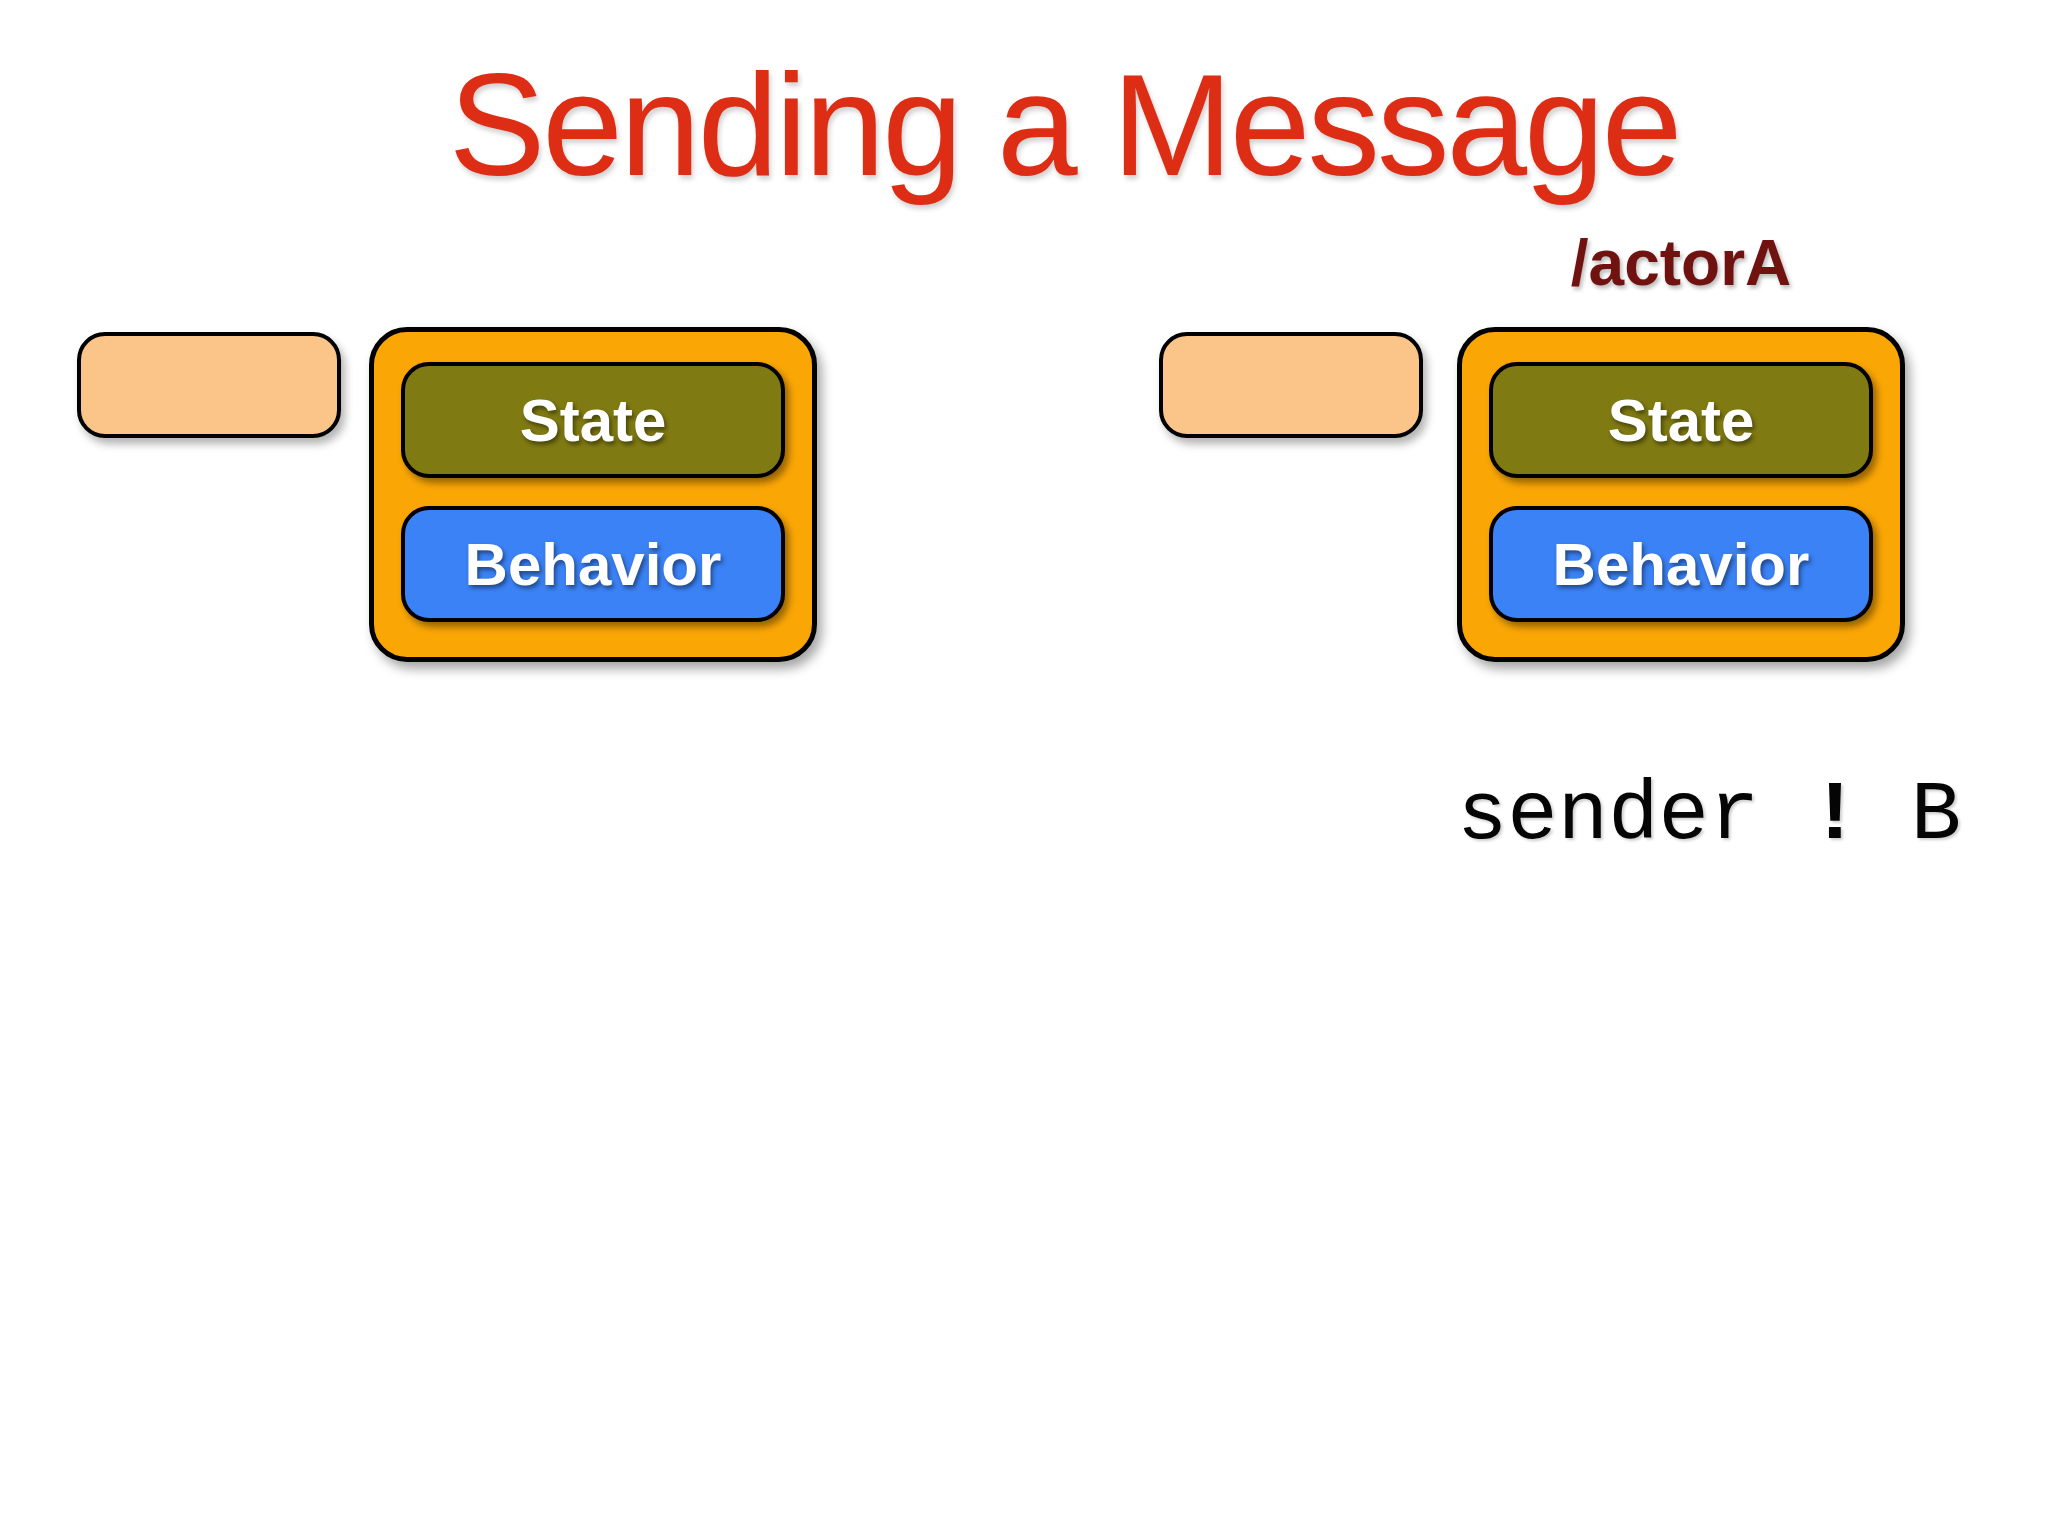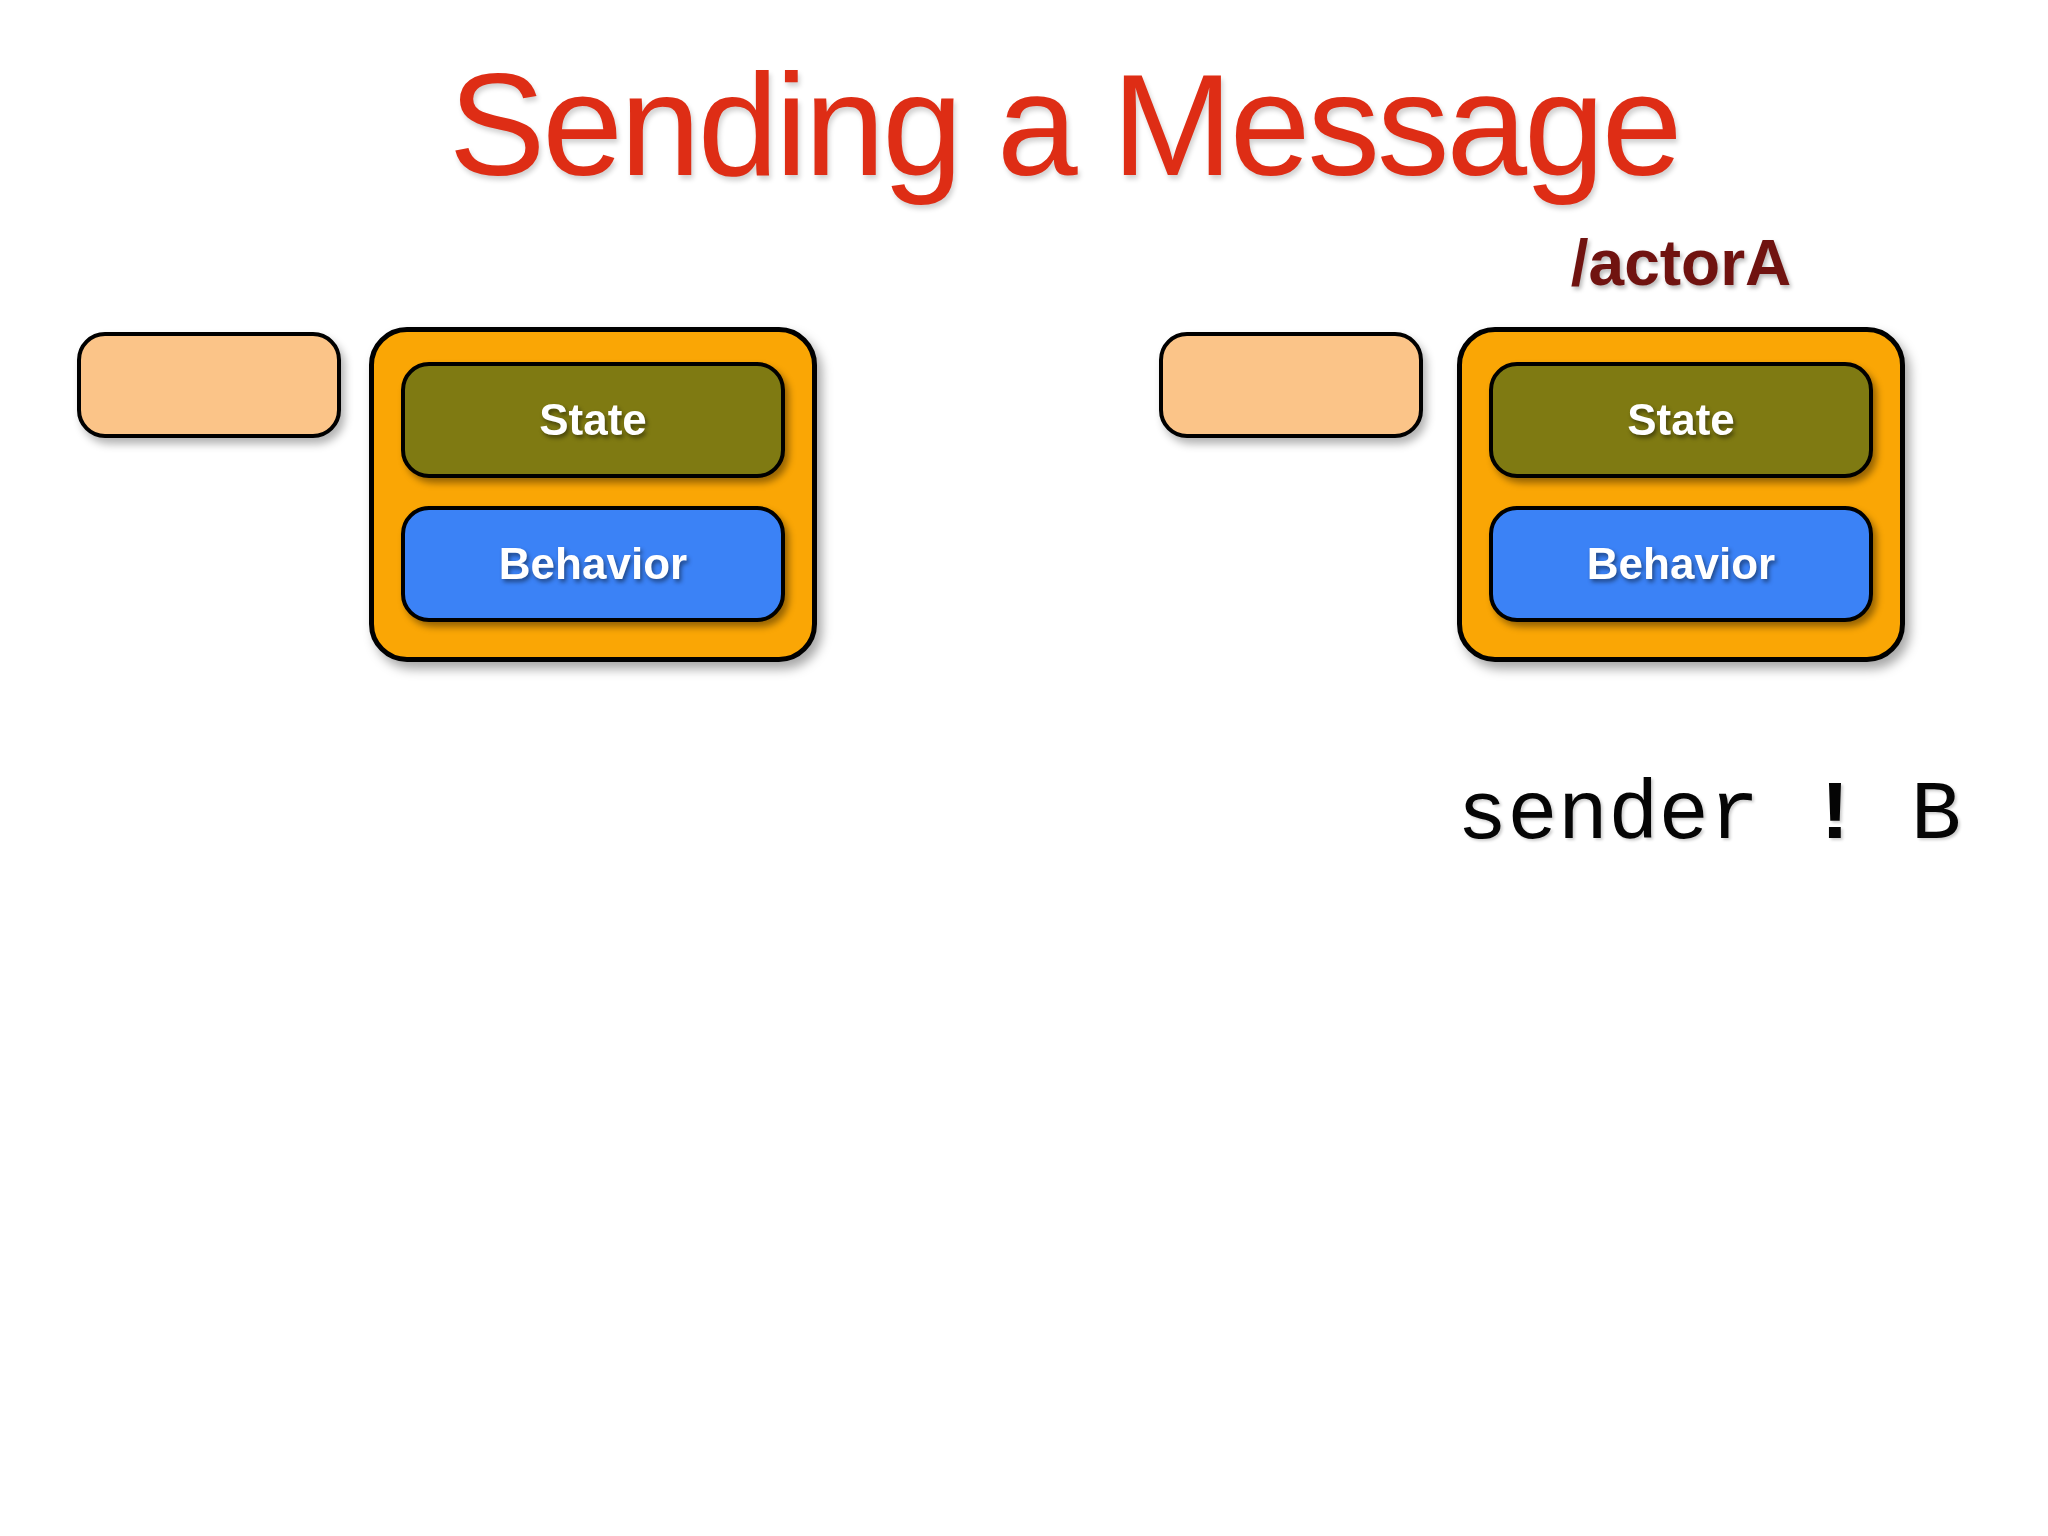--- a/index.html
+++ b/index.html
@@ -69,21 +69,21 @@
     border-radius:28px;
     display:flex;
     align-items:center;
     justify-content:center;
     box-shadow:4px 5px 7px rgba(0,0,0,0.40);
   }
   .inner-box.state{background:#7F7A12;}
   .inner-box.behavior{background:#3b82f6;}
   .inner-label{
     color:#ffffff;
-    font-size:44px;
+    font-size:60px;
     font-weight:600;
     text-shadow:2px 3px 4px rgba(0,0,0,0.45);
     white-space:nowrap;
   }
   .code-line{
     position:absolute;
     top:768px;
     transform:translateX(-50%);
     font-family:"Liberation Mono", monospace;
     font-size:84px;

